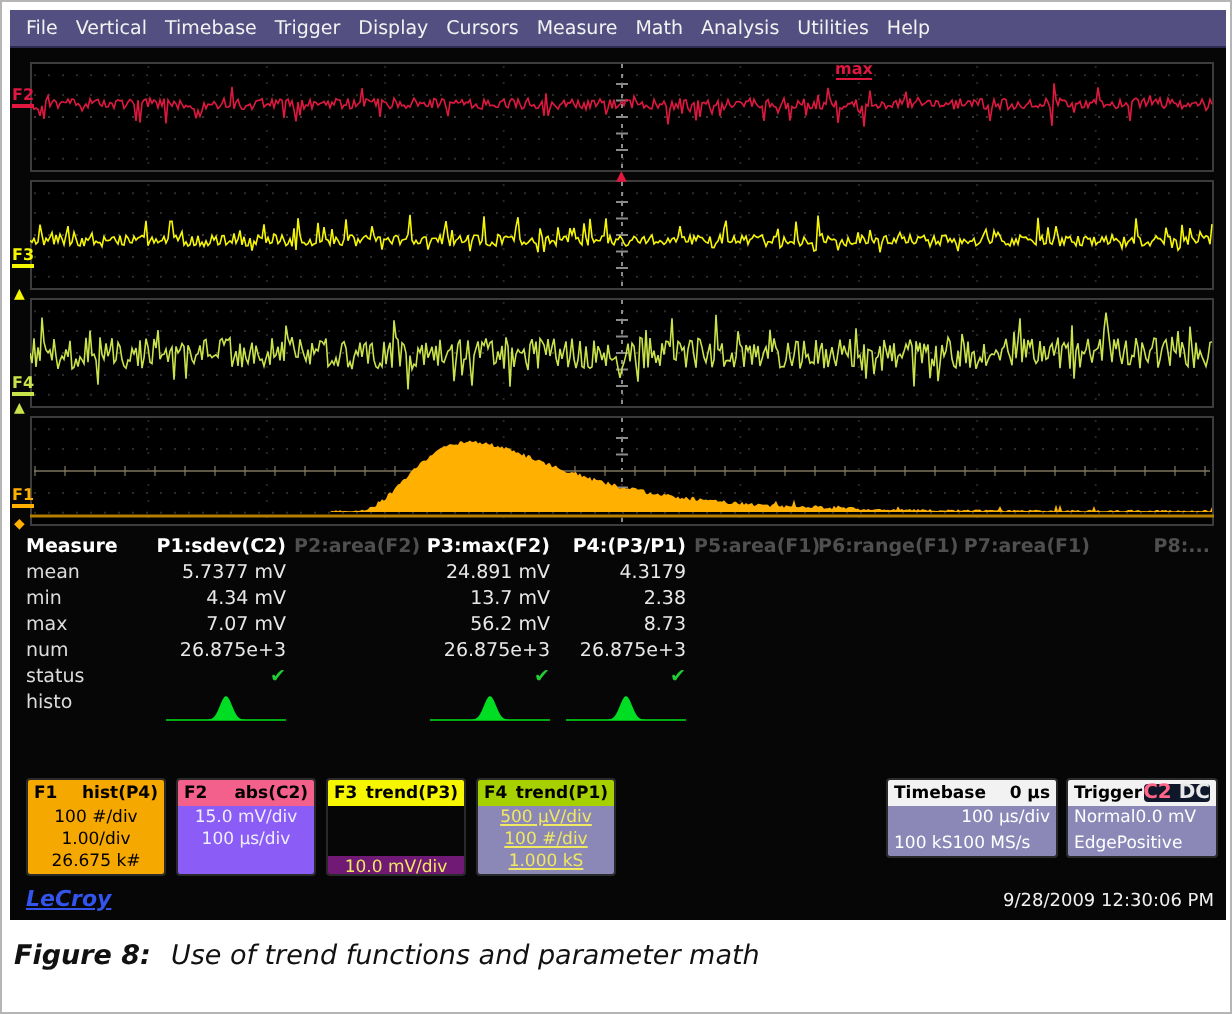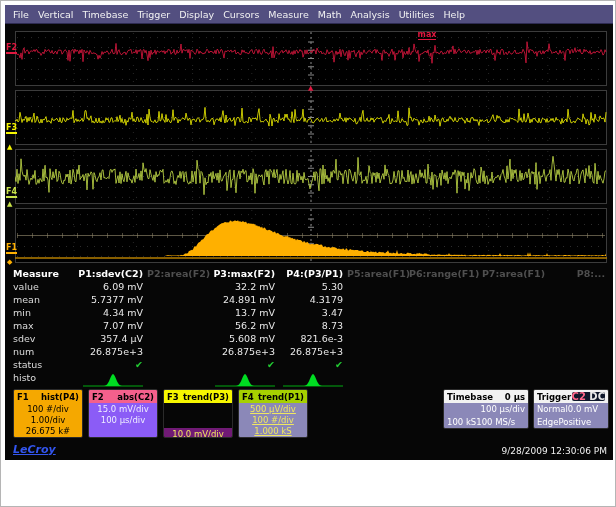--- a/index.html
+++ b/index.html
@@ -197,69 +197,47 @@
           <span class="mt-cell mt-head">P1:sdev(C2)</span>
           <span class="mt-cell mt-head gray">P2:area(F2)</span>
           <span class="mt-cell mt-head">P3:max(F2)</span>
           <span class="mt-cell mt-head">P4:(P3/P1)</span>
           <span class="mt-cell mt-head gray">P5:area(F1)</span>
           <span class="mt-cell mt-head gray">P6:range(F1)</span>
           <span class="mt-cell mt-head gray">P7:area(F1)</span>
           <span class="mt-cell mt-head gray">P8:...</span>
         </div>
         <div class="mt-row">
-          <span class="lbl">value</span>
-          <span class="mt-cell">6.09 mV</span>
-          <span class="mt-cell"></span>
-          <span class="mt-cell">32.2 mV</span>
-          <span class="mt-cell">5.30</span>
-          <span class="mt-cell"></span>
-          <span class="mt-cell"></span>
-          <span class="mt-cell"></span>
-          <span class="mt-cell"></span>
-        </div>
-        <div class="mt-row">
           <span class="lbl">mean</span>
           <span class="mt-cell">5.7377 mV</span>
           <span class="mt-cell"></span>
           <span class="mt-cell">24.891 mV</span>
           <span class="mt-cell">4.3179</span>
           <span class="mt-cell"></span>
           <span class="mt-cell"></span>
           <span class="mt-cell"></span>
           <span class="mt-cell"></span>
         </div>
         <div class="mt-row">
           <span class="lbl">min</span>
           <span class="mt-cell">4.34 mV</span>
           <span class="mt-cell"></span>
           <span class="mt-cell">13.7 mV</span>
-          <span class="mt-cell">3.47</span>
+          <span class="mt-cell">2.38</span>
           <span class="mt-cell"></span>
           <span class="mt-cell"></span>
           <span class="mt-cell"></span>
           <span class="mt-cell"></span>
         </div>
         <div class="mt-row">
           <span class="lbl">max</span>
           <span class="mt-cell">7.07 mV</span>
           <span class="mt-cell"></span>
           <span class="mt-cell">56.2 mV</span>
           <span class="mt-cell">8.73</span>
-          <span class="mt-cell"></span>
-          <span class="mt-cell"></span>
-          <span class="mt-cell"></span>
-          <span class="mt-cell"></span>
-        </div>
-        <div class="mt-row">
-          <span class="lbl">sdev</span>
-          <span class="mt-cell">357.4 µV</span>
-          <span class="mt-cell"></span>
-          <span class="mt-cell">5.608 mV</span>
-          <span class="mt-cell">821.6e-3</span>
           <span class="mt-cell"></span>
           <span class="mt-cell"></span>
           <span class="mt-cell"></span>
           <span class="mt-cell"></span>
         </div>
         <div class="mt-row">
           <span class="lbl">num</span>
           <span class="mt-cell">26.875e+3</span>
           <span class="mt-cell"></span>
           <span class="mt-cell">26.875e+3</span>
@@ -378,13 +356,16 @@
           <span>Edge</span>
           <span>Positive</span>
         </div>
       </div>
     </div>
 
     <span id="logo">LeCroy</span>
     <span id="datetime">9/28/2009 12:30:06 PM</span>
   </div>
 
+  <div id="caption">
+    <span class="cap-label">Figure 8:</span><span>Use of trend functions and parameter math</span>
+  </div>
 </div>
 
 </body></html>

